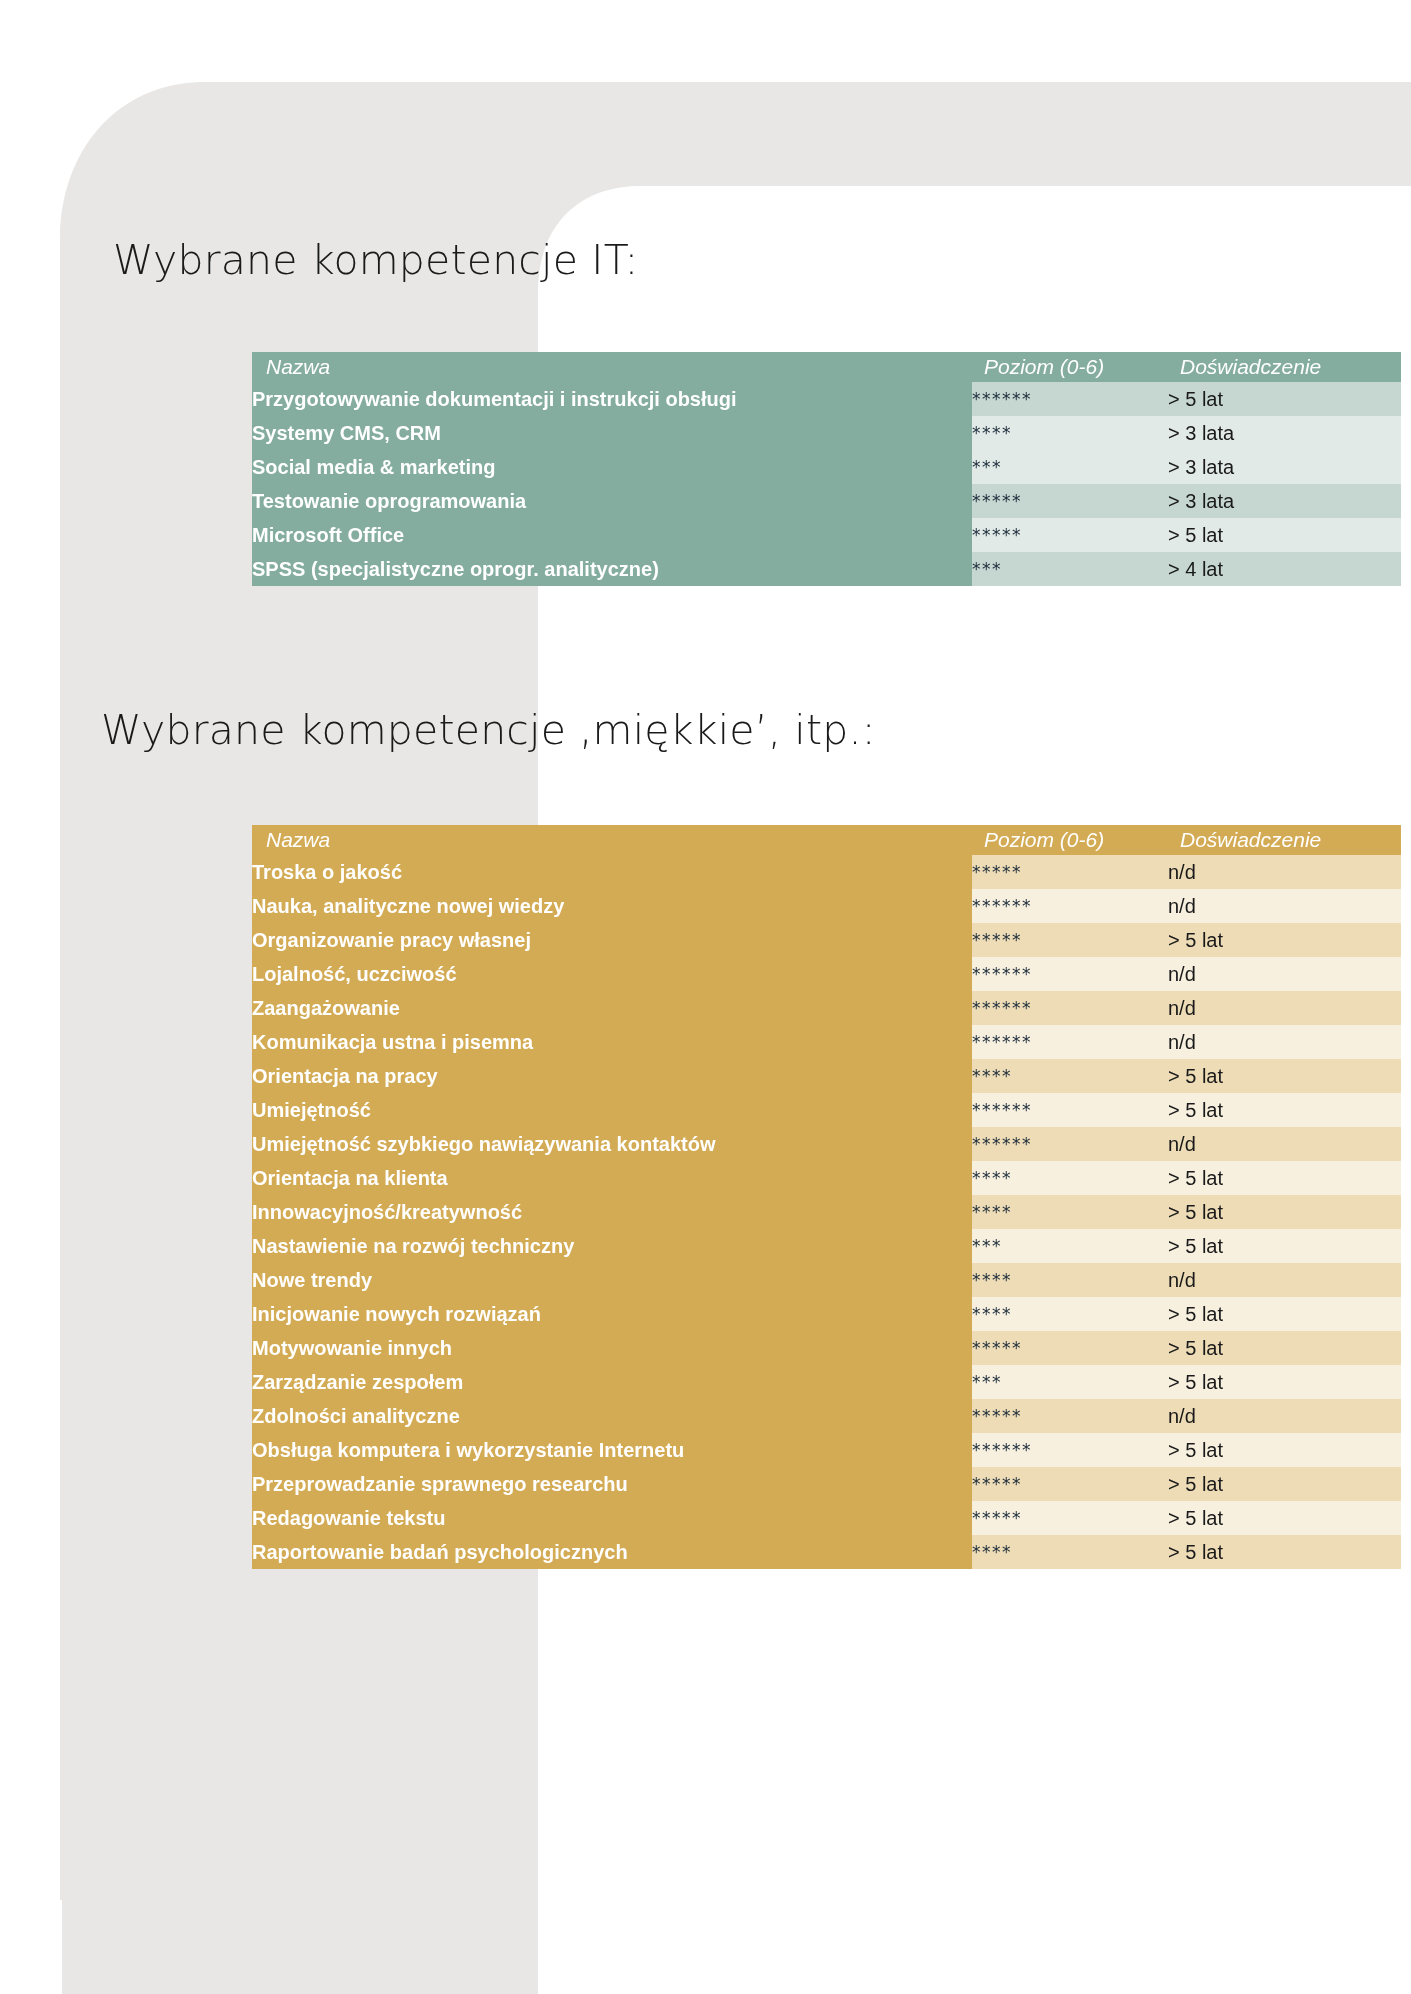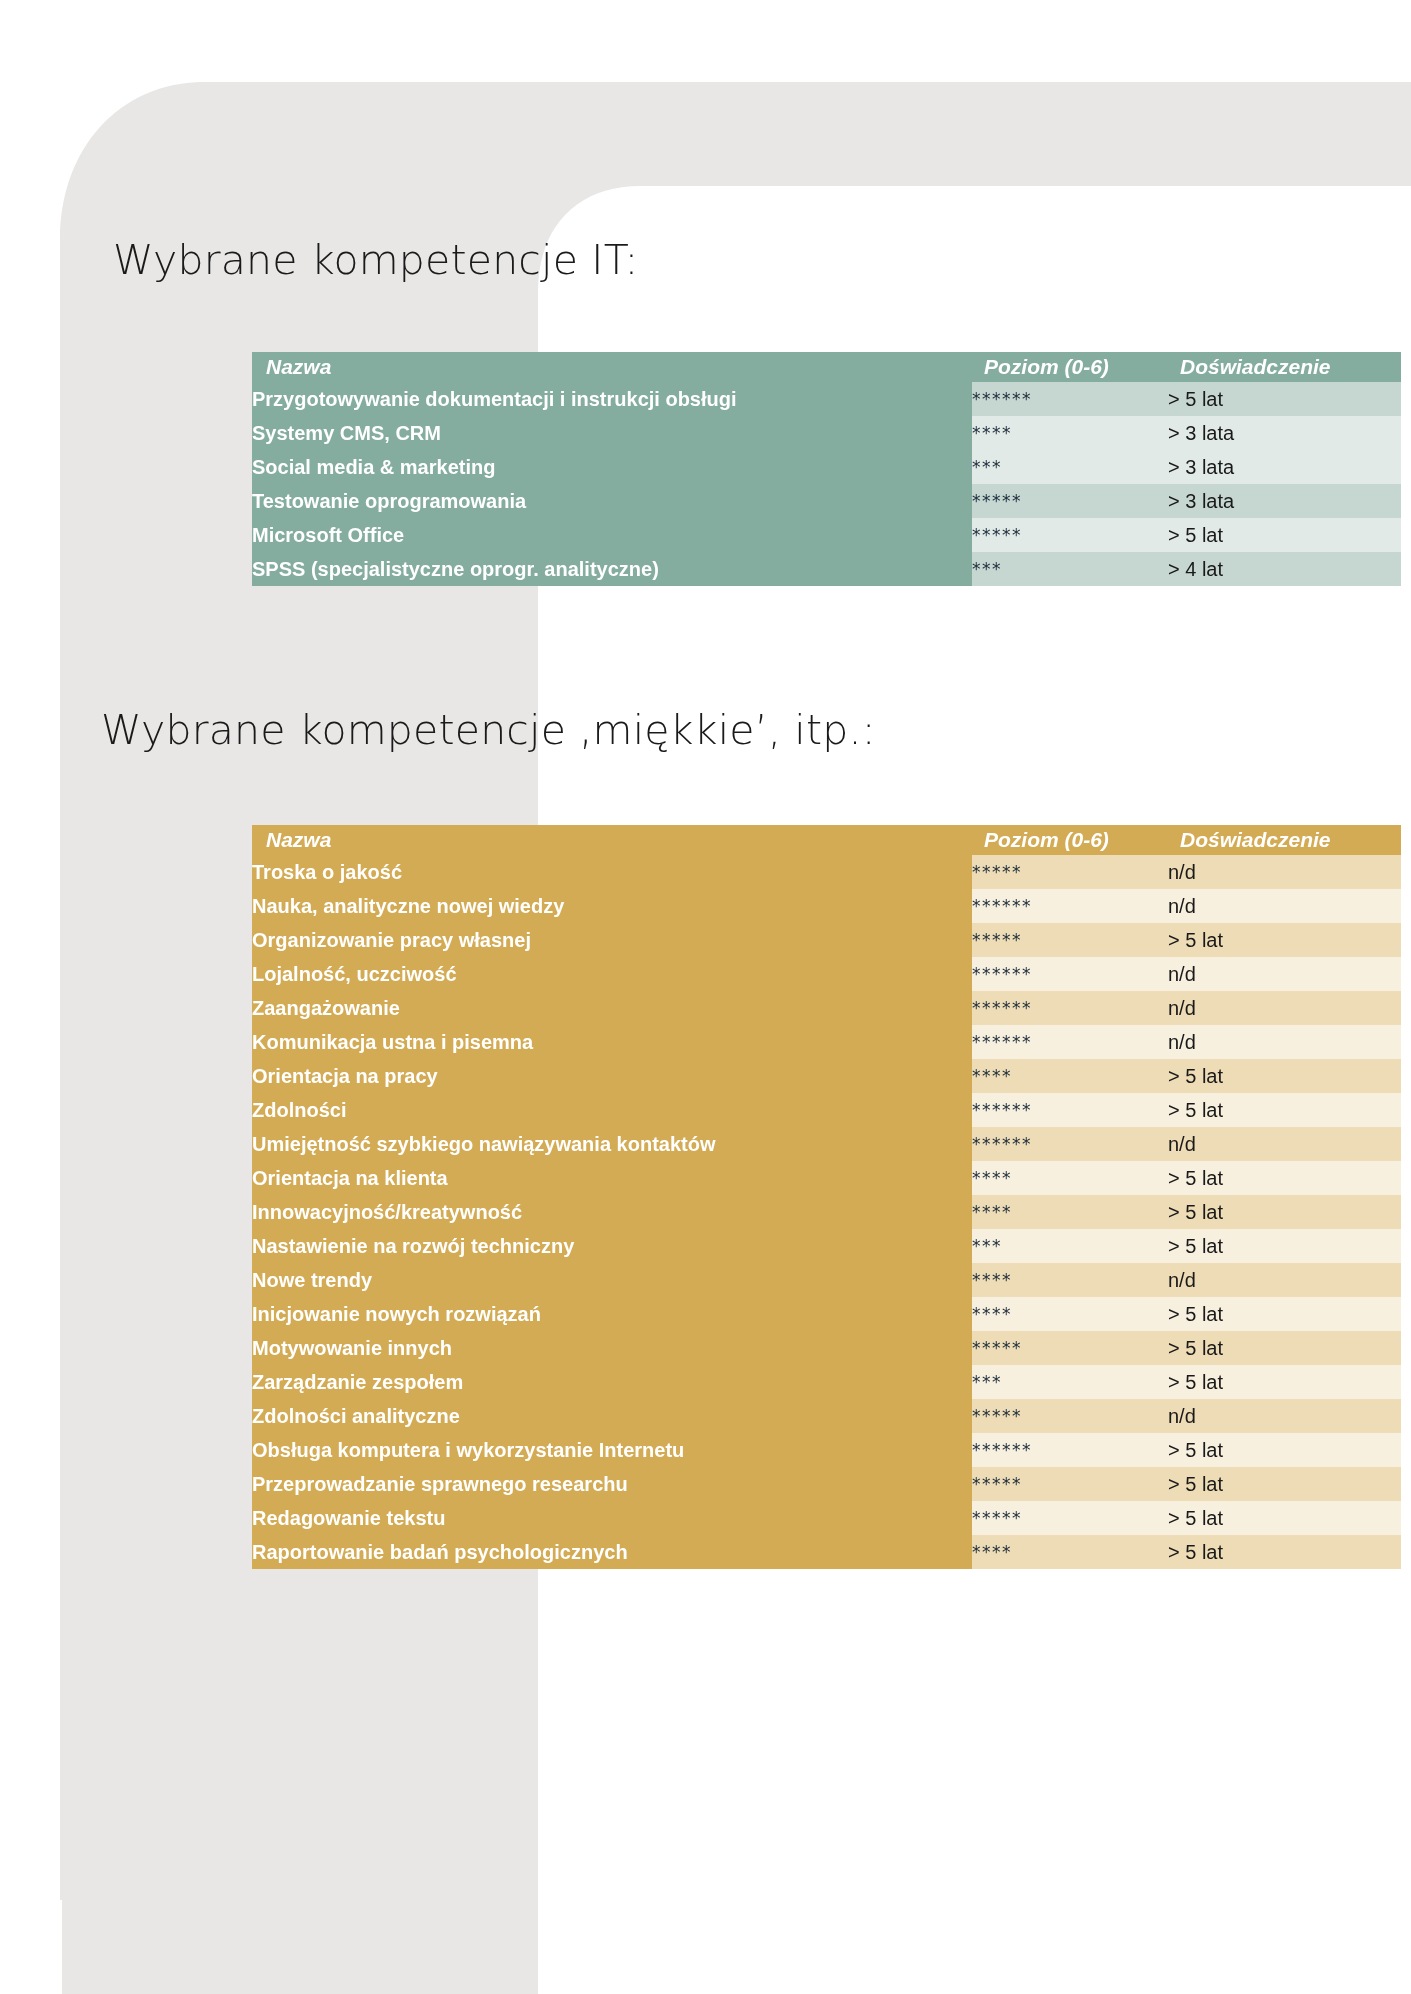--- a/index.html
+++ b/index.html
@@ -59,21 +59,21 @@
   }
 
   .col-name  { width: 706px; }
   .col-level { width: 184px; }
   .col-exp   { width: 221px; }
 
   
   tr.hdr th {
     height: 30px;
     font-style: italic;
-    font-weight: bold;
+    font-weight: normal;
     font-size: 21px;
     color: #ffffff;
     text-align: left;
     white-space: nowrap;
   }
   tr.hdr th.col-name  { padding-left: 14px; }
   tr.hdr th.col-level { padding-left: 12px; }
   tr.hdr th.col-exp   { padding-left: 12px; }
 
   
@@ -246,21 +246,21 @@
         <td class="cell-name">Komunikacja ustna i pisemna</td>
         <td class="cell-level">******</td>
         <td class="cell-exp">n/d</td>
       </tr>
       <tr class="band-a">
         <td class="cell-name">Orientacja na pracy</td>
         <td class="cell-level">****</td>
         <td class="cell-exp">&gt; 5 lat</td>
       </tr>
       <tr class="band-b">
-        <td class="cell-name">Zdolności</td>
+        <td class="cell-name">Umiejętność</td>
         <td class="cell-level">******</td>
         <td class="cell-exp">&gt; 5 lat</td>
       </tr>
       <tr class="band-a">
         <td class="cell-name">Umiejętność szybkiego nawiązywania kontaktów</td>
         <td class="cell-level">******</td>
         <td class="cell-exp">n/d</td>
       </tr>
       <tr class="band-b">
         <td class="cell-name">Orientacja na klienta</td>

